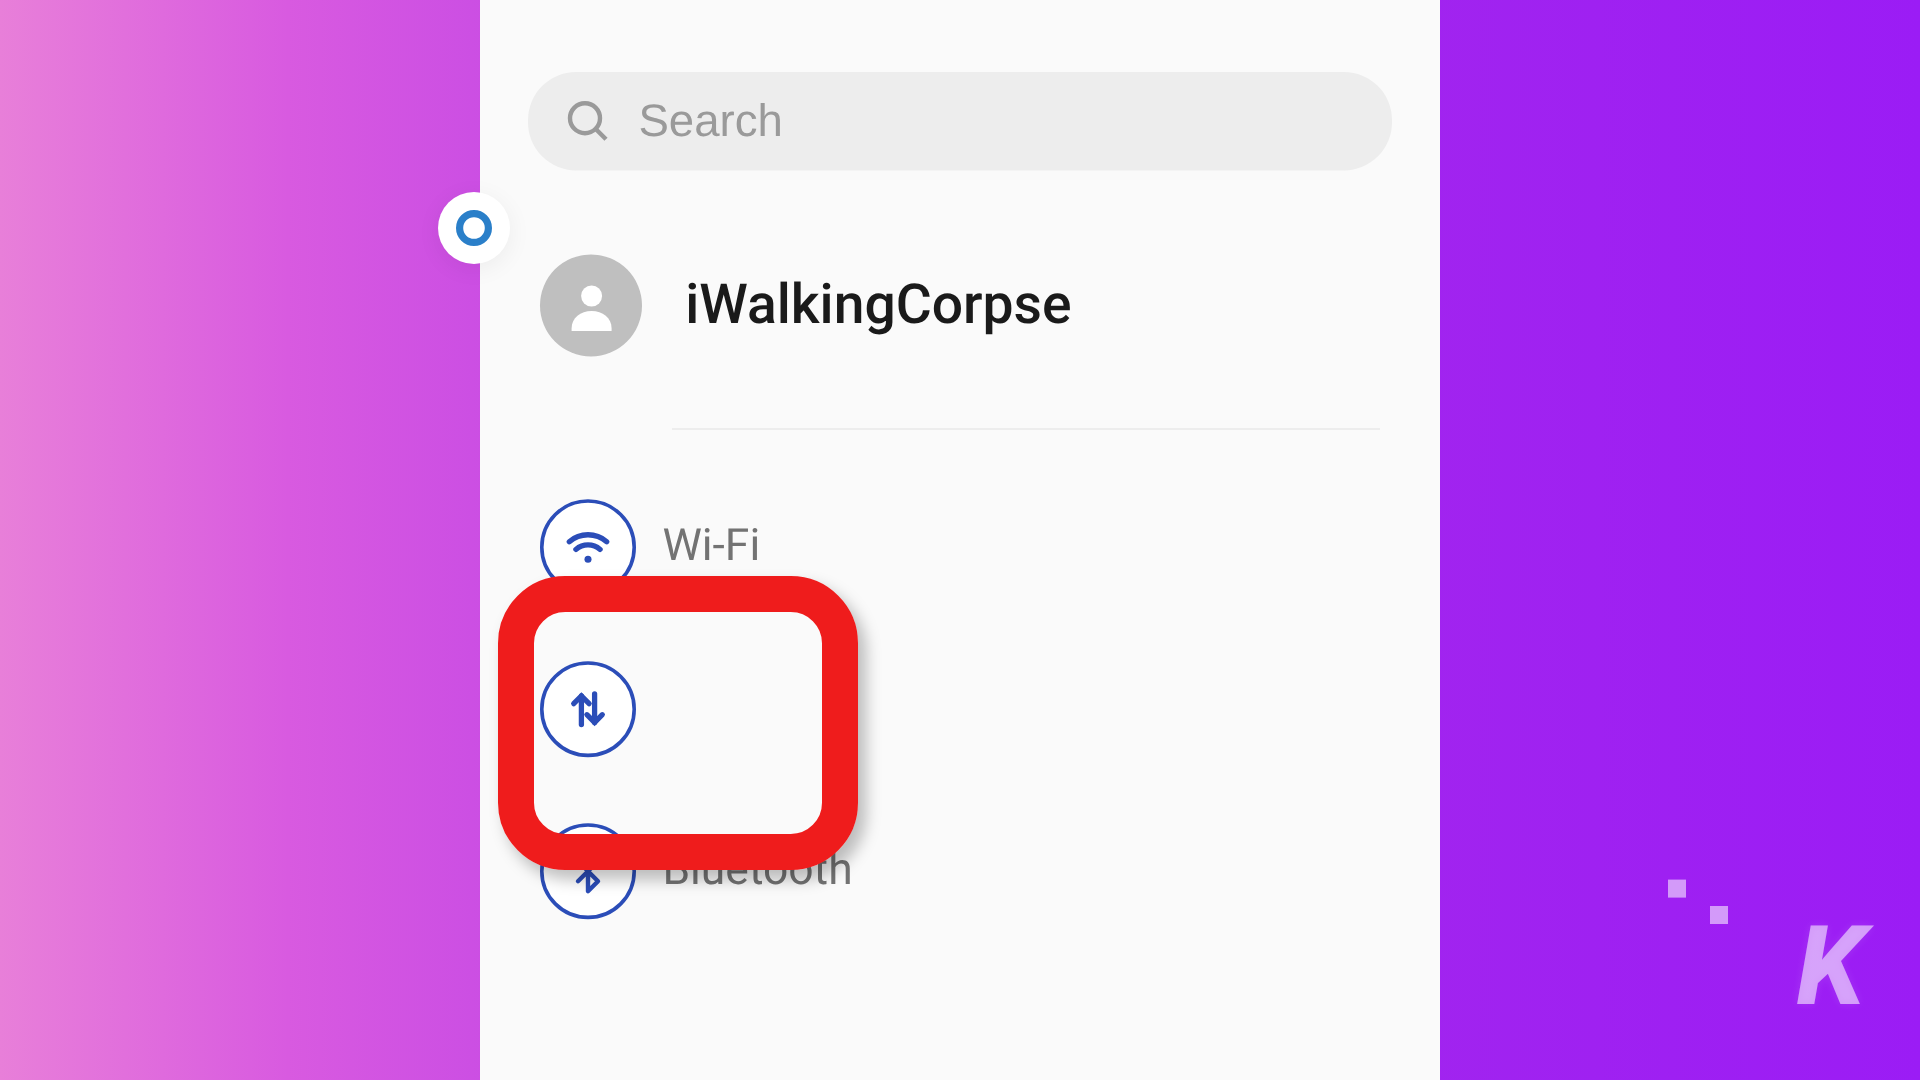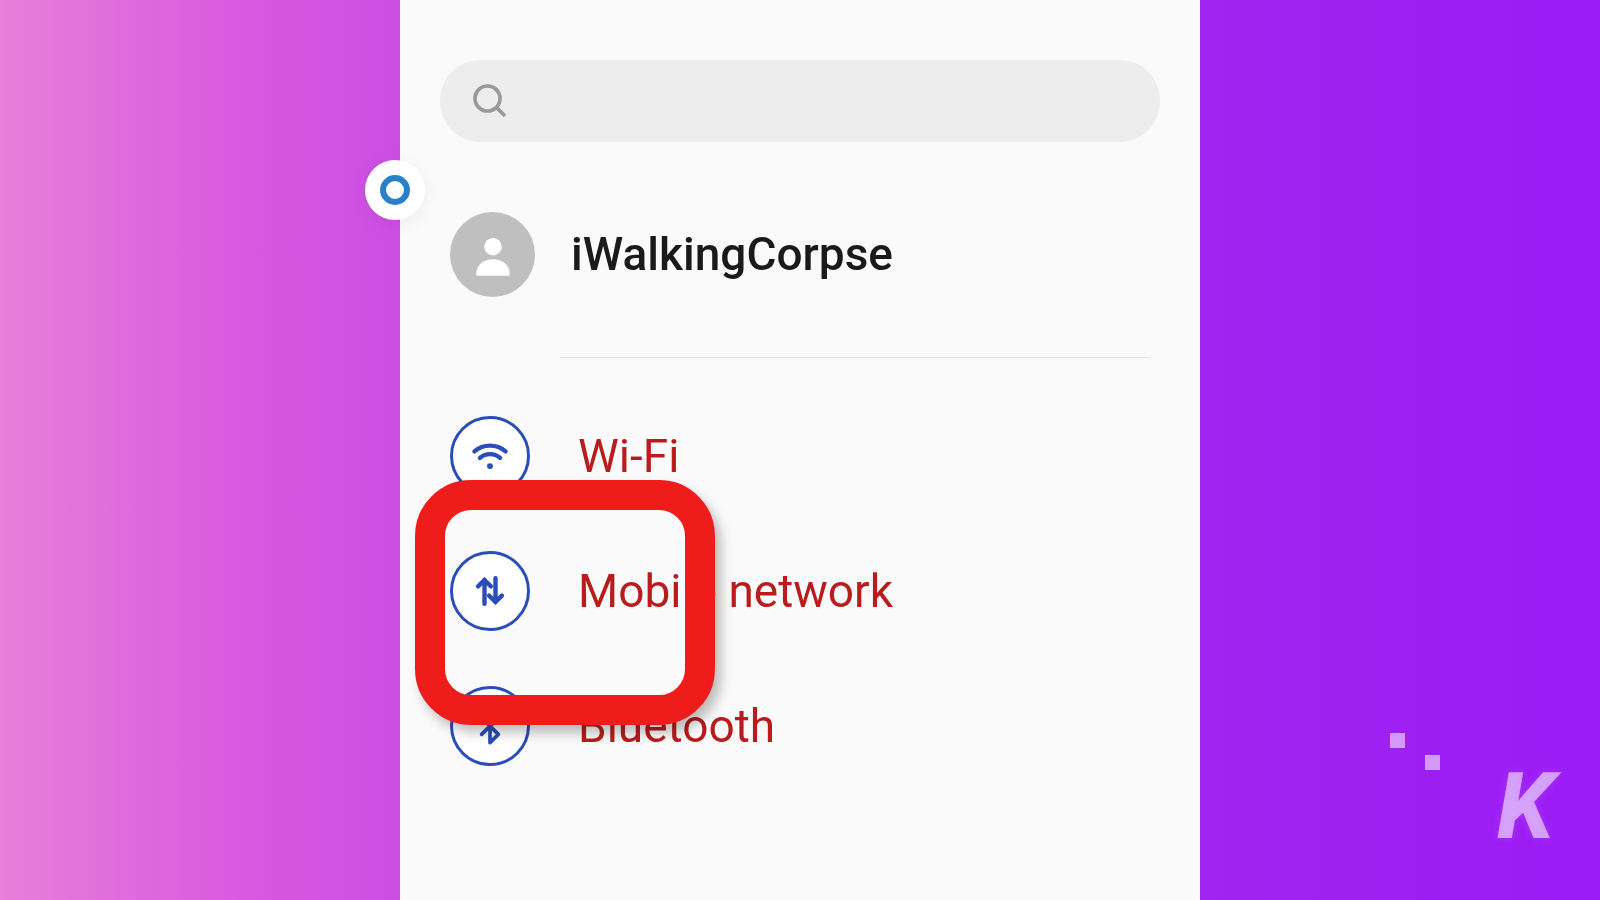--- a/index.html
+++ b/index.html
@@ -113,23 +113,23 @@
     height: 80px;
     border-radius: 50%;
     border: 3px solid #2b4db8;
     display: flex;
     align-items: center;
     justify-content: center;
     flex-shrink: 0;
     background: #fff;
   }
   .setting-label {
-    font-size: 46px;
-    color: #b91c1c;
-    margin-left: 48px;
+    font-size: 37px;
+    color: #737373;
+    margin-left: 22px;
     font-weight: 400;
   }
   .highlight-box {
     position: absolute;
     left: 415px;
     top: 480px;
     width: 300px;
     height: 245px;
     border: 30px solid #ef1c1c;
     border-radius: 56px;
@@ -170,20 +170,21 @@
 
   <div class="floating-bubble">
     <div class="floating-bubble-inner"></div>
   </div>
 
   <div class="search-bar">
     <svg class="search-icon-svg" width="40" height="40" viewBox="0 0 24 24" fill="none" stroke="#9a9a9a" stroke-width="2.2">
       <circle cx="10.5" cy="10.5" r="7.5"></circle>
       <line x1="21" y1="21" x2="16" y2="16"></line>
     </svg>
+    <input class="search-input" placeholder="Search" style="">
   </div>
 
   <div class="account-row">
     <div class="avatar">
       <svg width="50" height="50" viewBox="0 0 24 24" fill="#ffffff">
         <circle cx="12" cy="8" r="4.2"></circle>
         <path d="M4 21c0-4.4 3.6-7 8-7s8 2.6 8 7v1H4z"></path>
       </svg>
     </div>
     <div class="account-text">
@@ -206,21 +207,20 @@
 
   <div class="setting-row">
     <div class="setting-icon-circle">
       <svg width="44" height="44" viewBox="0 0 24 24" fill="none" stroke="#2b4db8" stroke-width="2.4" stroke-linecap="round">
         <line x1="9" y1="19" x2="9" y2="6"></line>
         <polyline points="5.5 9.5 9 6 12.5 9.5"></polyline>
         <line x1="15" y1="5" x2="15" y2="18"></line>
         <polyline points="11.5 14.5 15 18 18.5 14.5"></polyline>
       </svg>
     </div>
-    <div class="setting-label">Mobile network</div>
   </div>
 
   <div class="setting-row">
     <div class="setting-icon-circle">
       <svg width="40" height="40" viewBox="0 0 24 24" fill="none" stroke="#2b4db8" stroke-width="2.2" stroke-linejoin="round" stroke-linecap="round">
         <path d="M7 7l10 10-5 5V2l5 5L7 17"></path>
       </svg>
     </div>
     <div class="setting-label">Bluetooth</div>
   </div>

